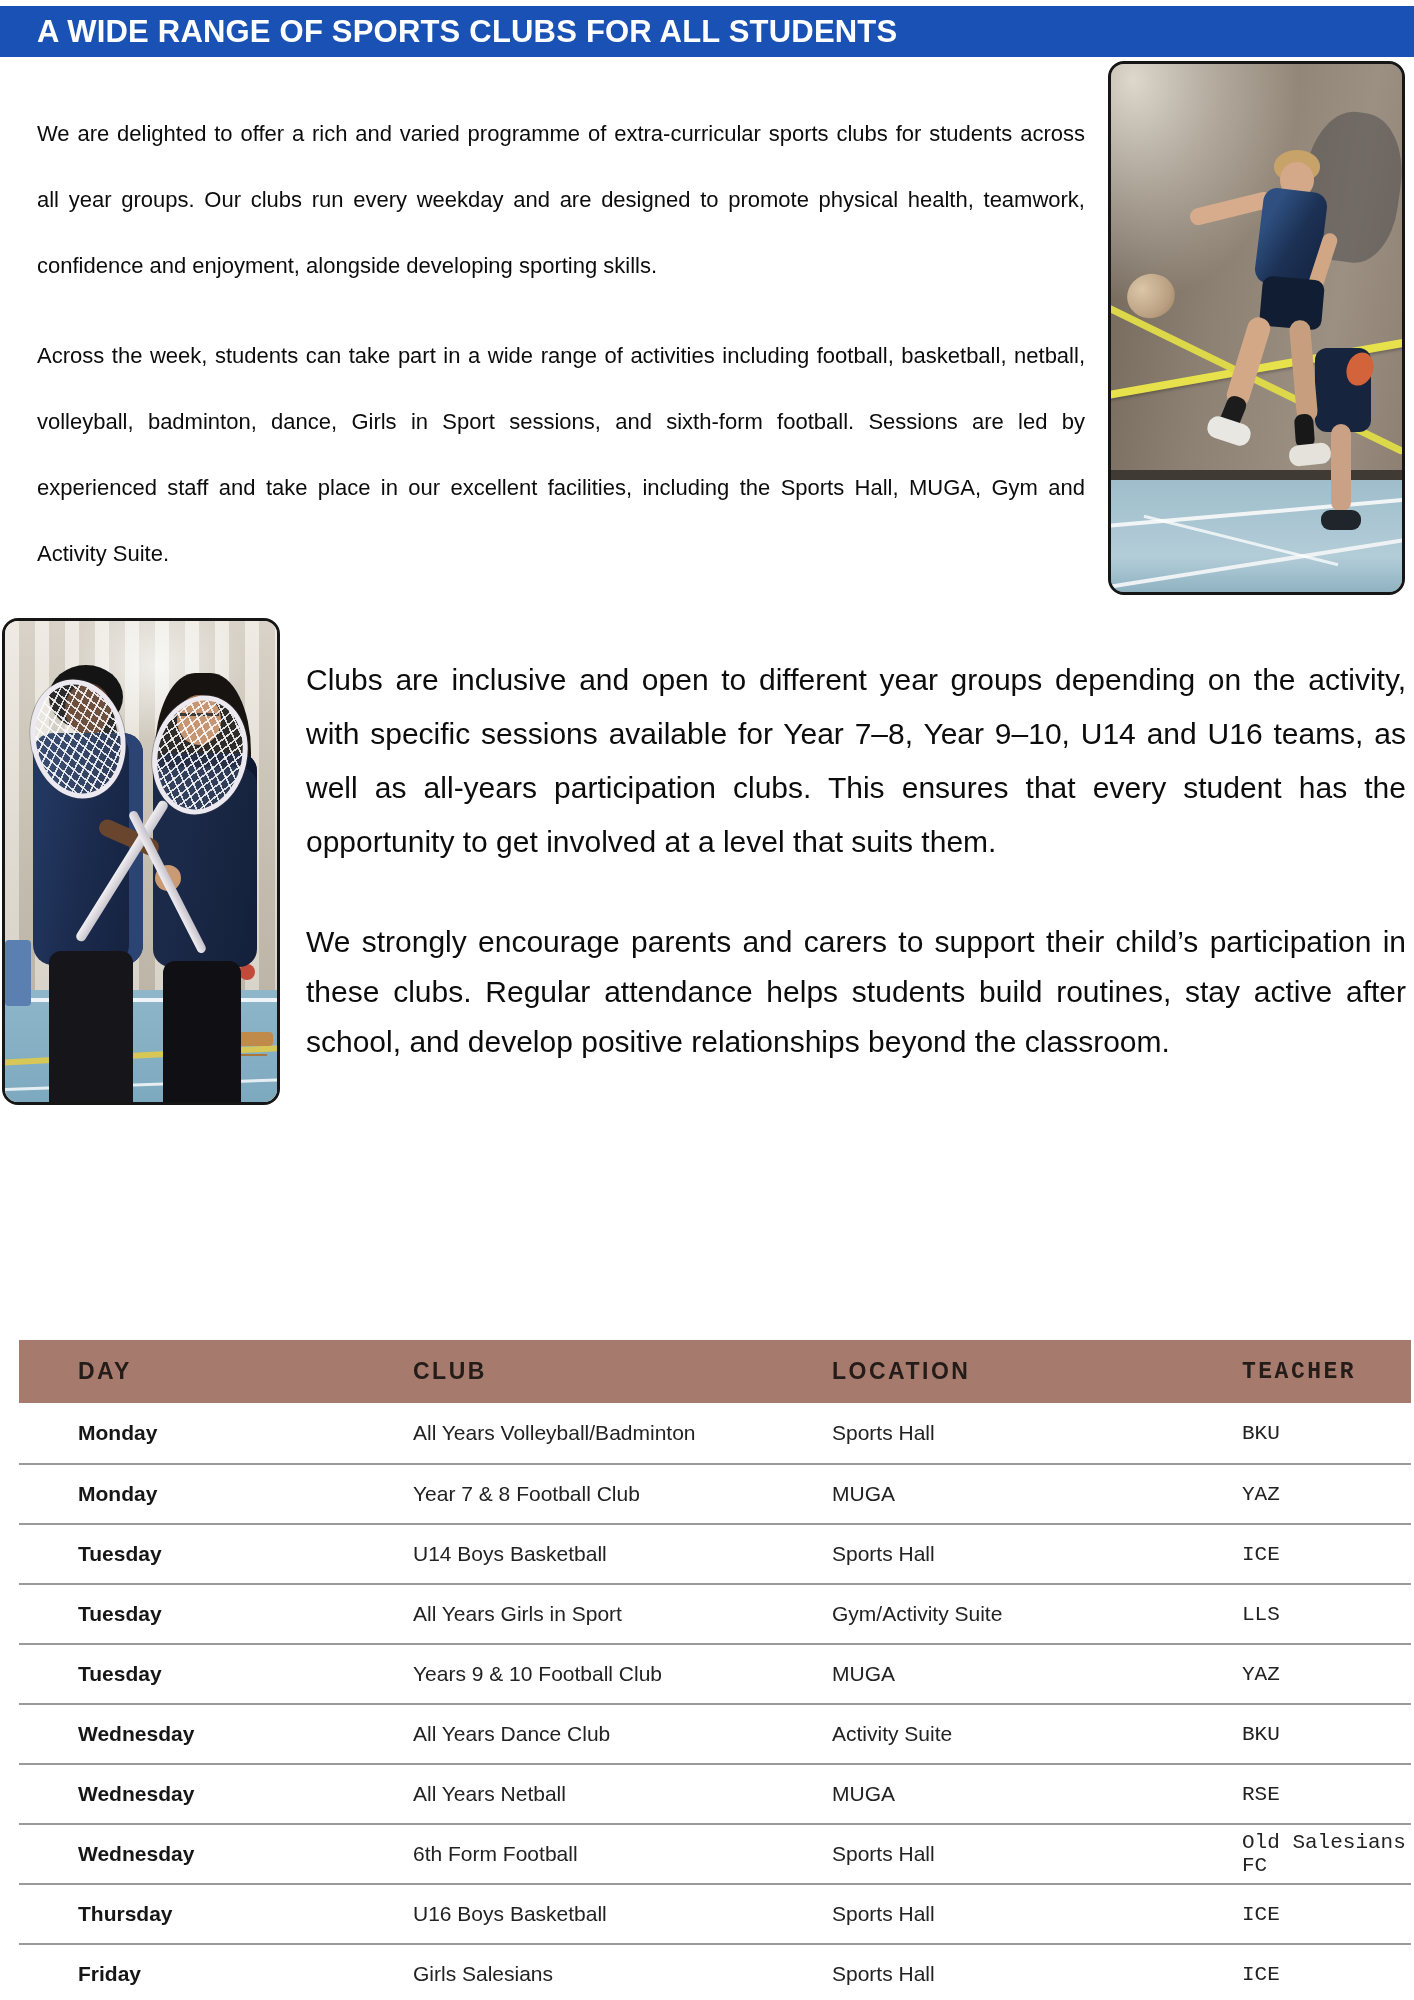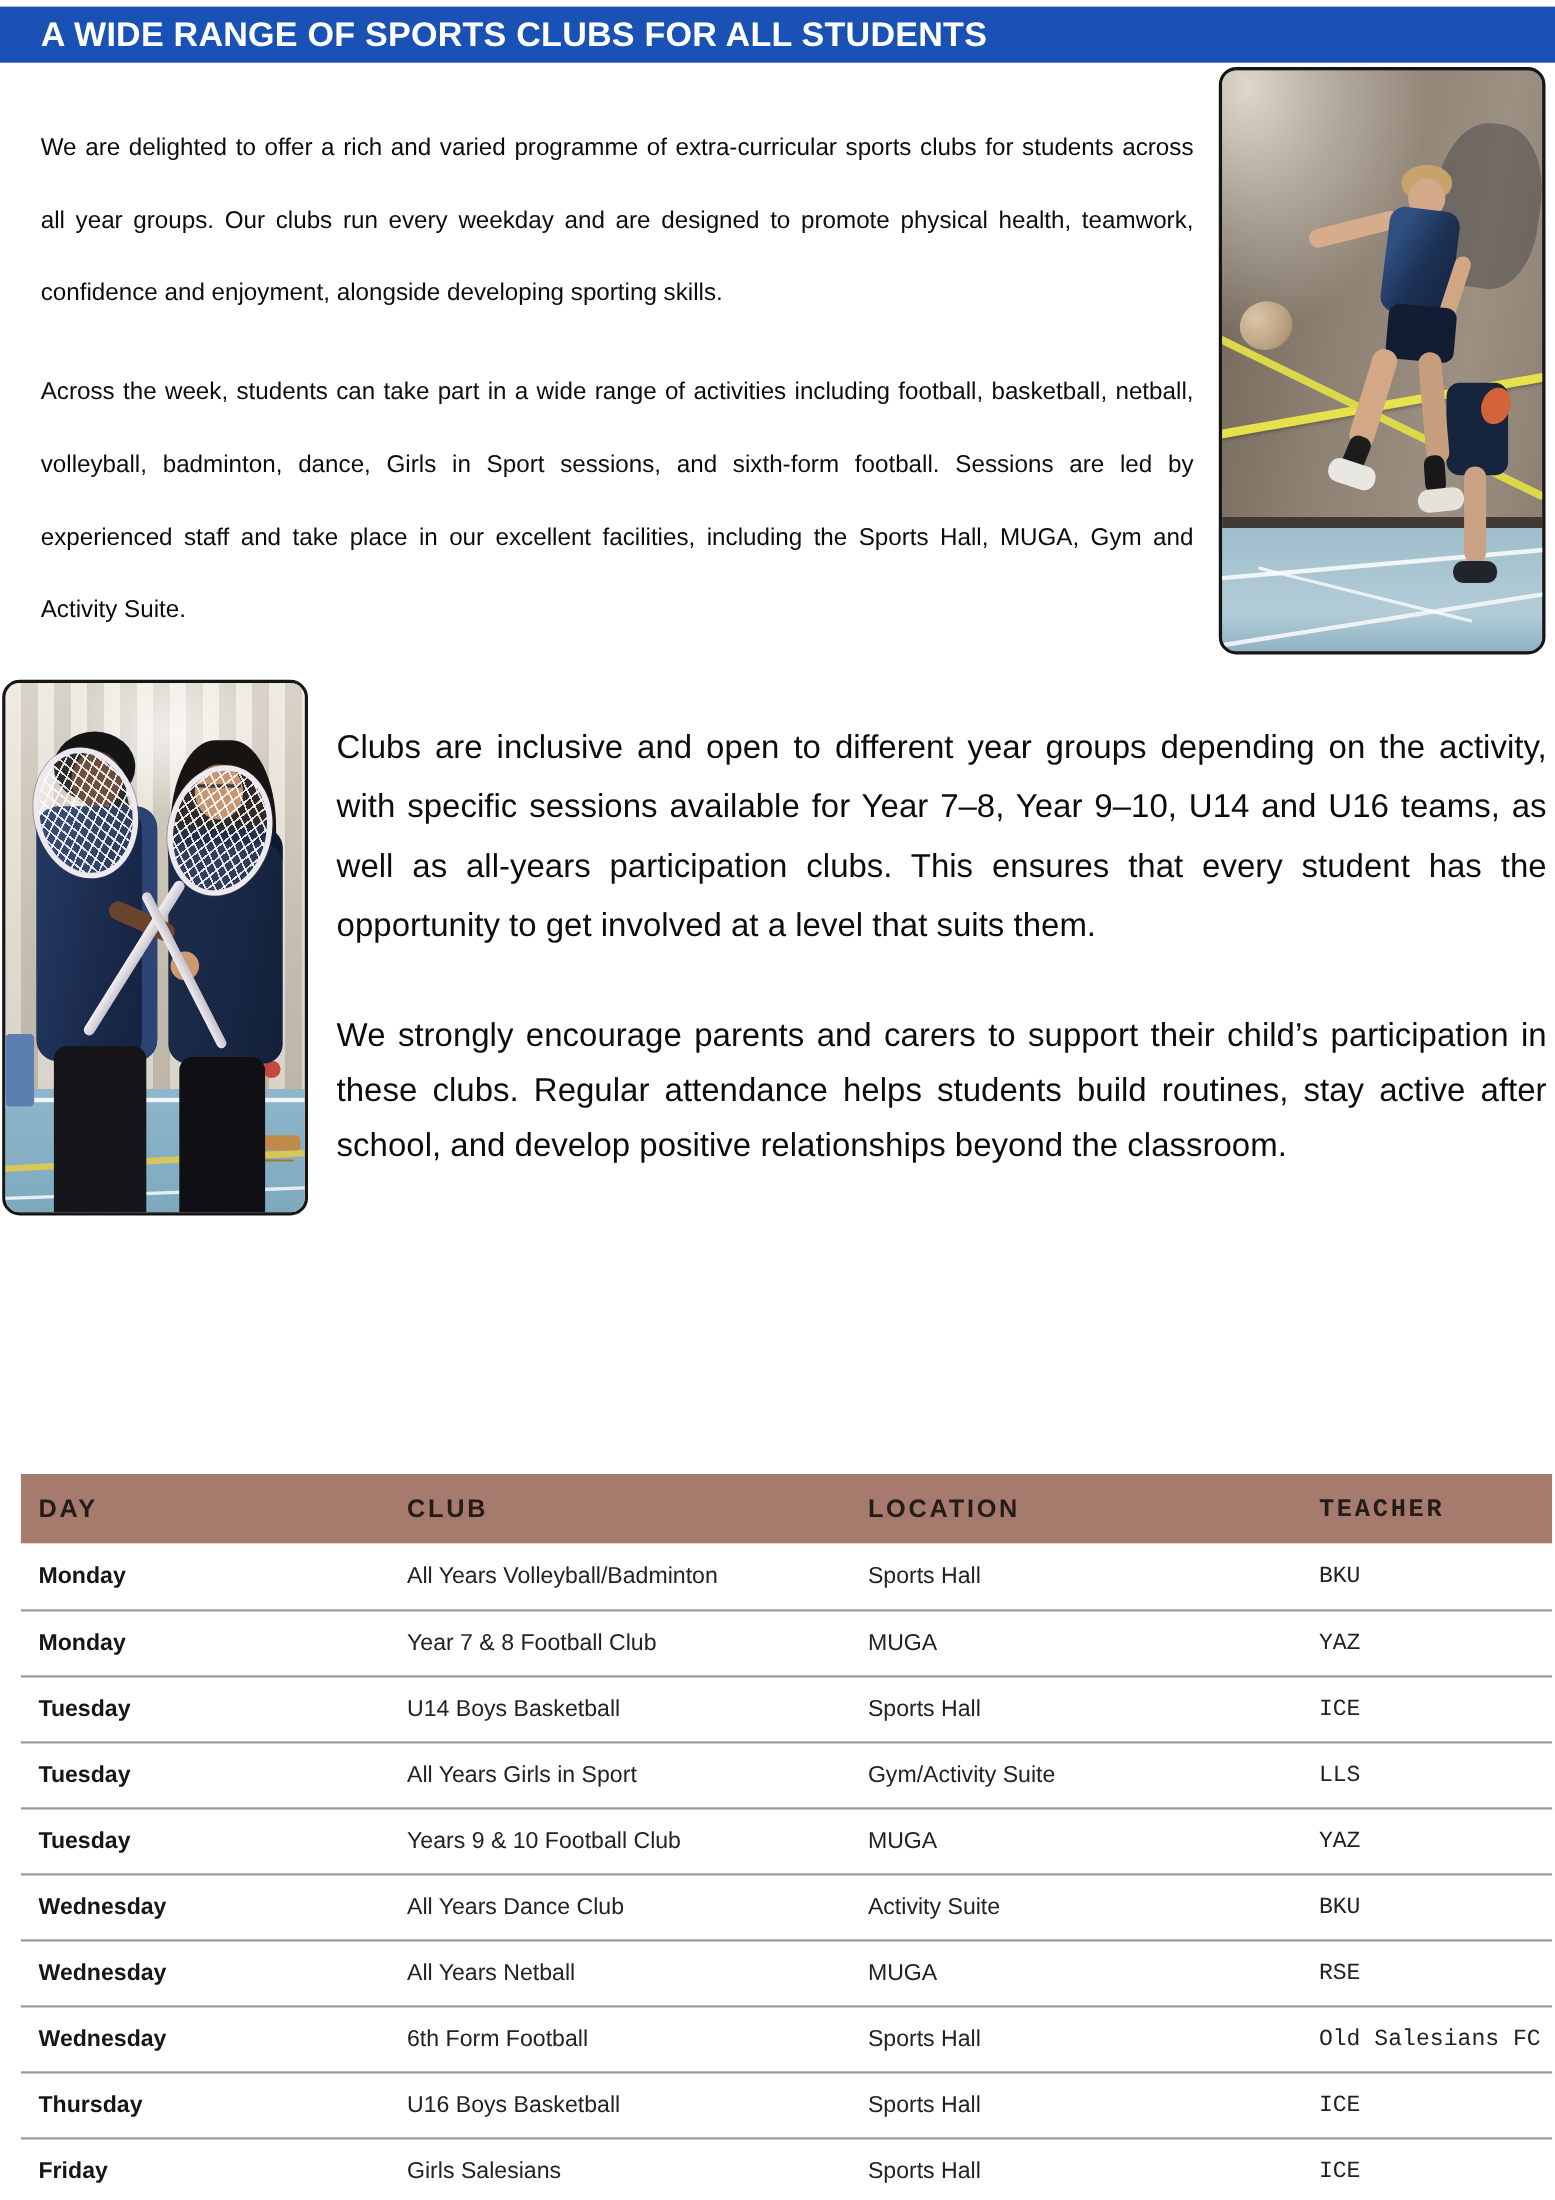--- a/index.html
+++ b/index.html
@@ -132,21 +132,21 @@
     position:absolute; left:34px; top:1262px;
     font-size:44px; font-weight:400; color:#1c1c1c; letter-spacing:0.5px;
   }
 
   
   .schedule-table { position:absolute; left:19px; top:1340px; width:1392px; }
   .thead {
     height:63px; background:#a67b6d; display:flex; align-items:center;
   }
   .th { font-weight:bold; font-size:23px; letter-spacing:2.5px; color:#241c19; padding-left:16px; }
-  .col1 { width:335px; flex:none; }
+  .col1 { width:335px; flex:none;margin-left:43px; }
   .col2 { width:419px; flex:none; }
   .col3 { width:410px; flex:none; }
   .col4 { flex:1;font-family:Liberation Mono, monospace; }
   .trow { height:60px; display:flex; align-items:center; }
   .trow + .trow { border-top:2px solid #9a9a9a; }
   .td { font-size:21px; color:#222222; padding-left:16px; }
   .td.day { font-weight:bold; color:#161616; }
 </style>
 </head>
 <body>

